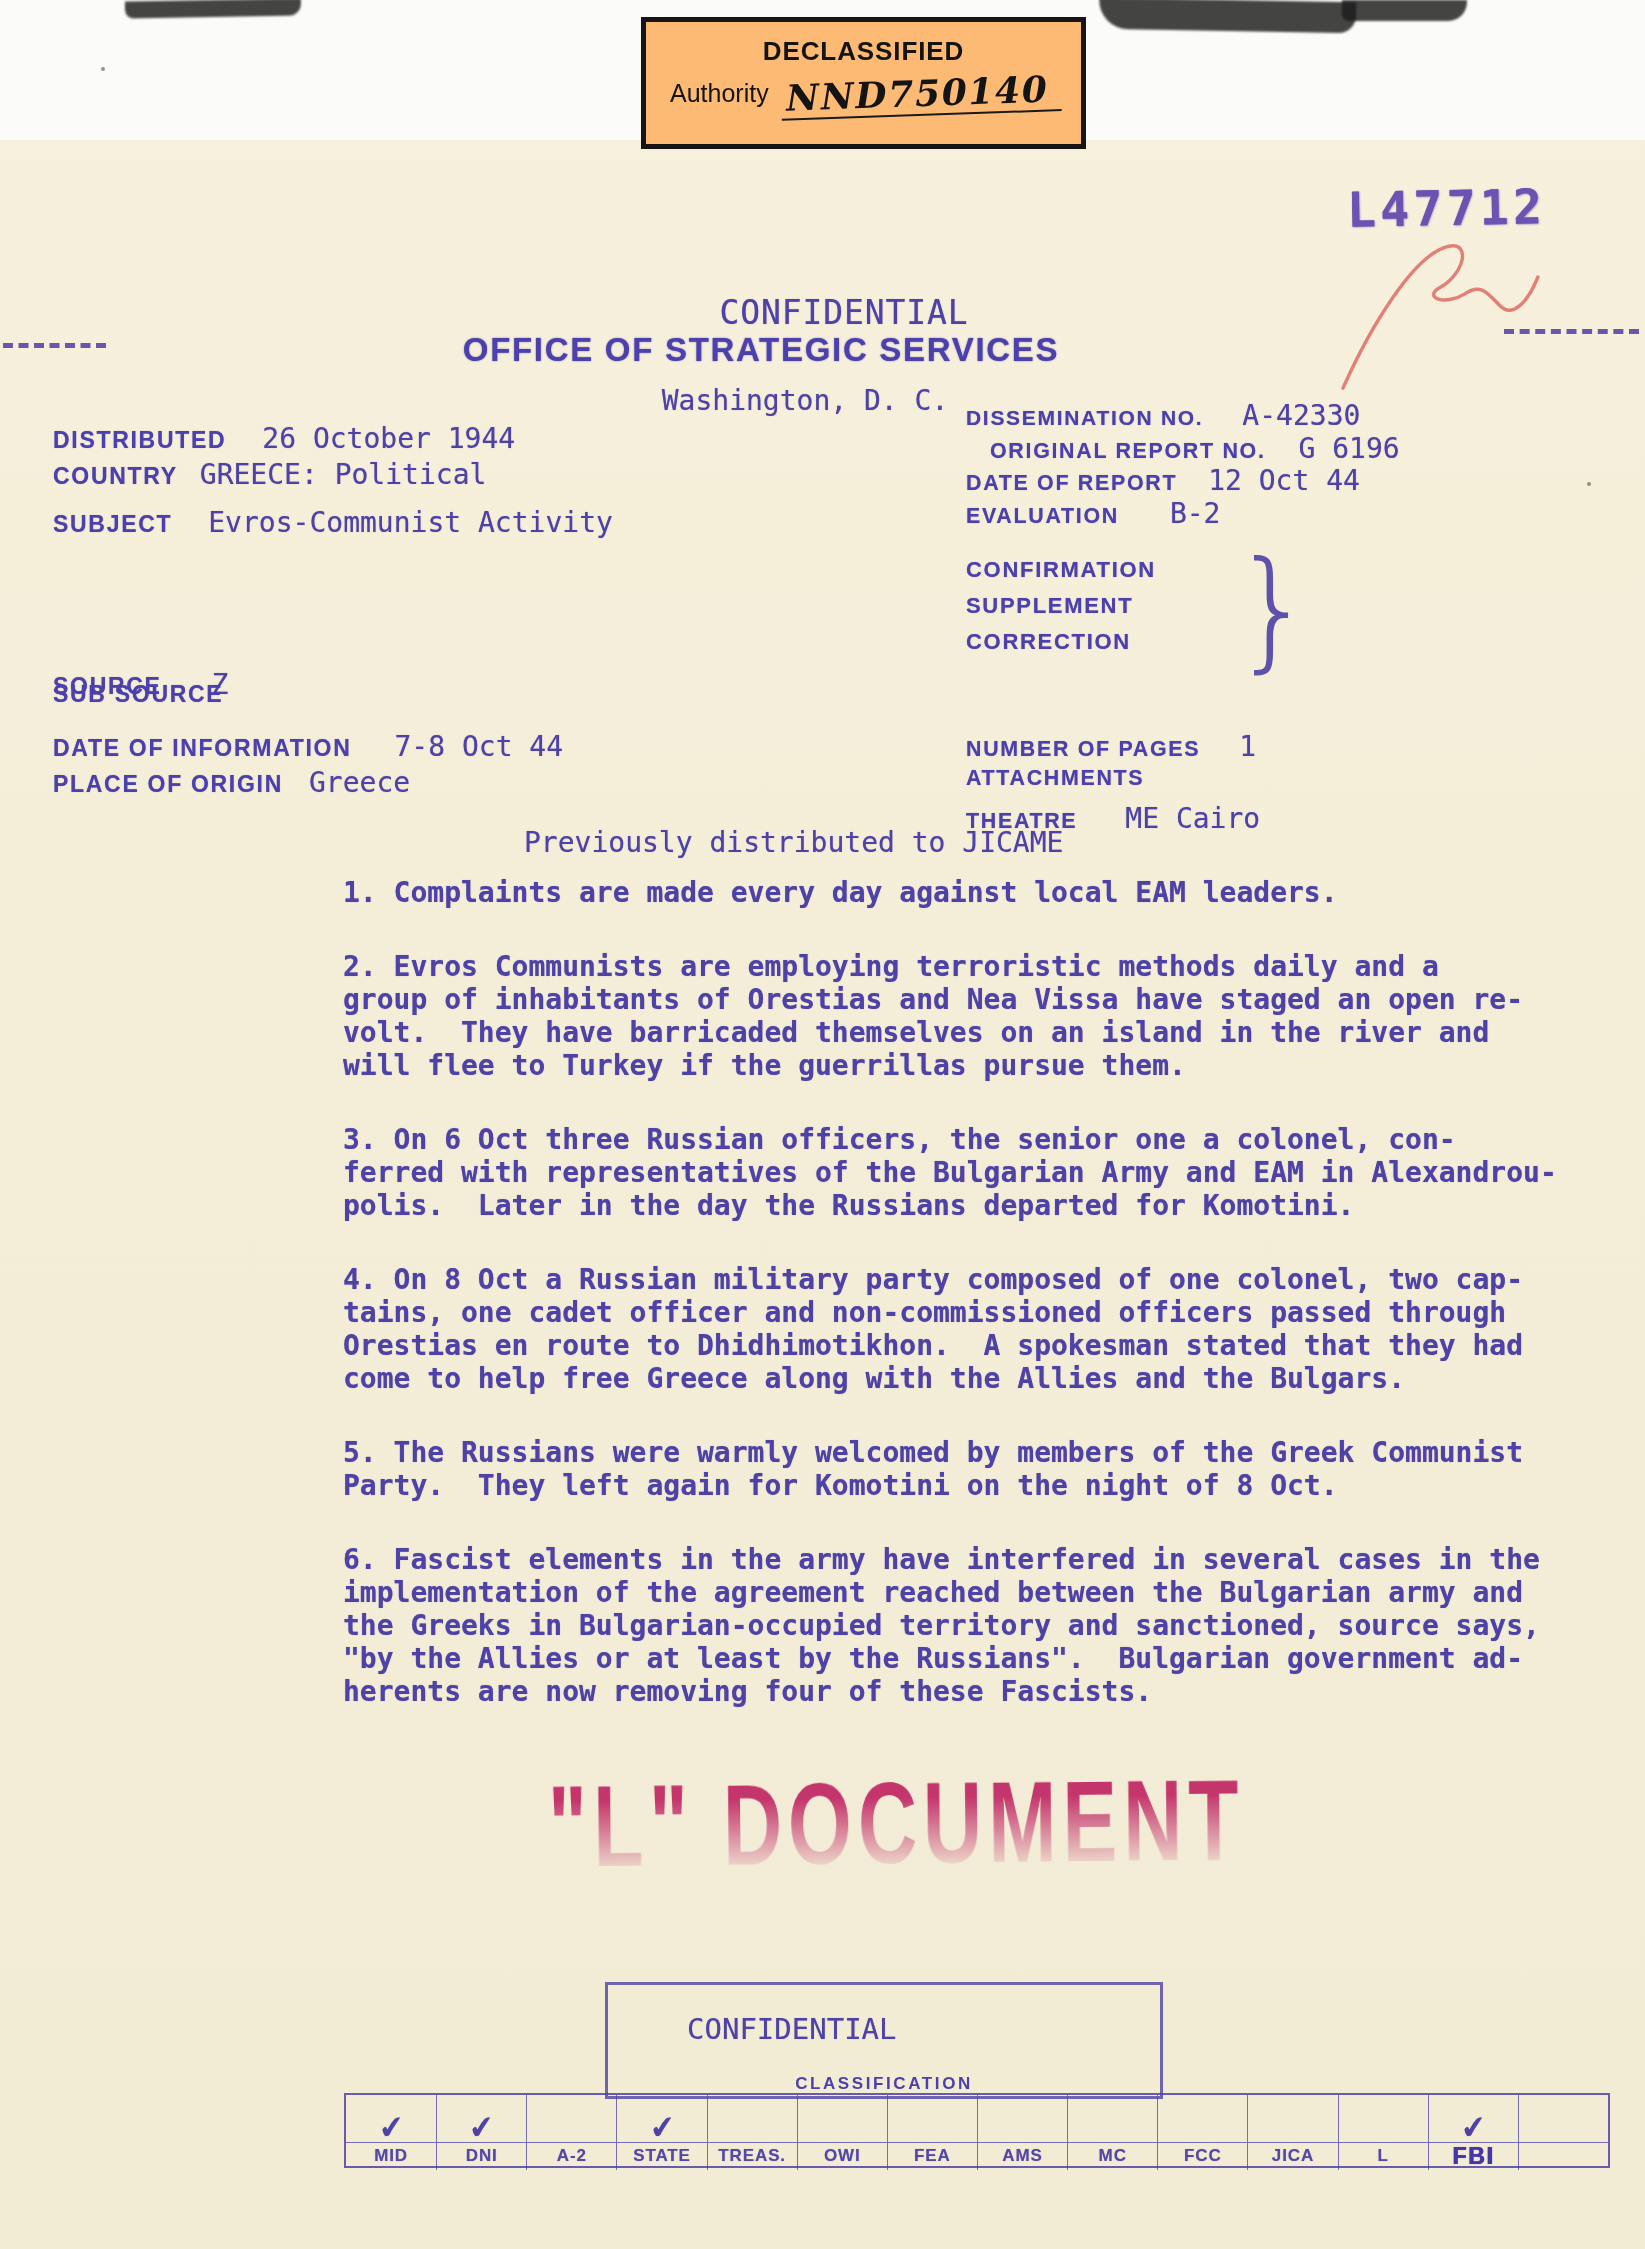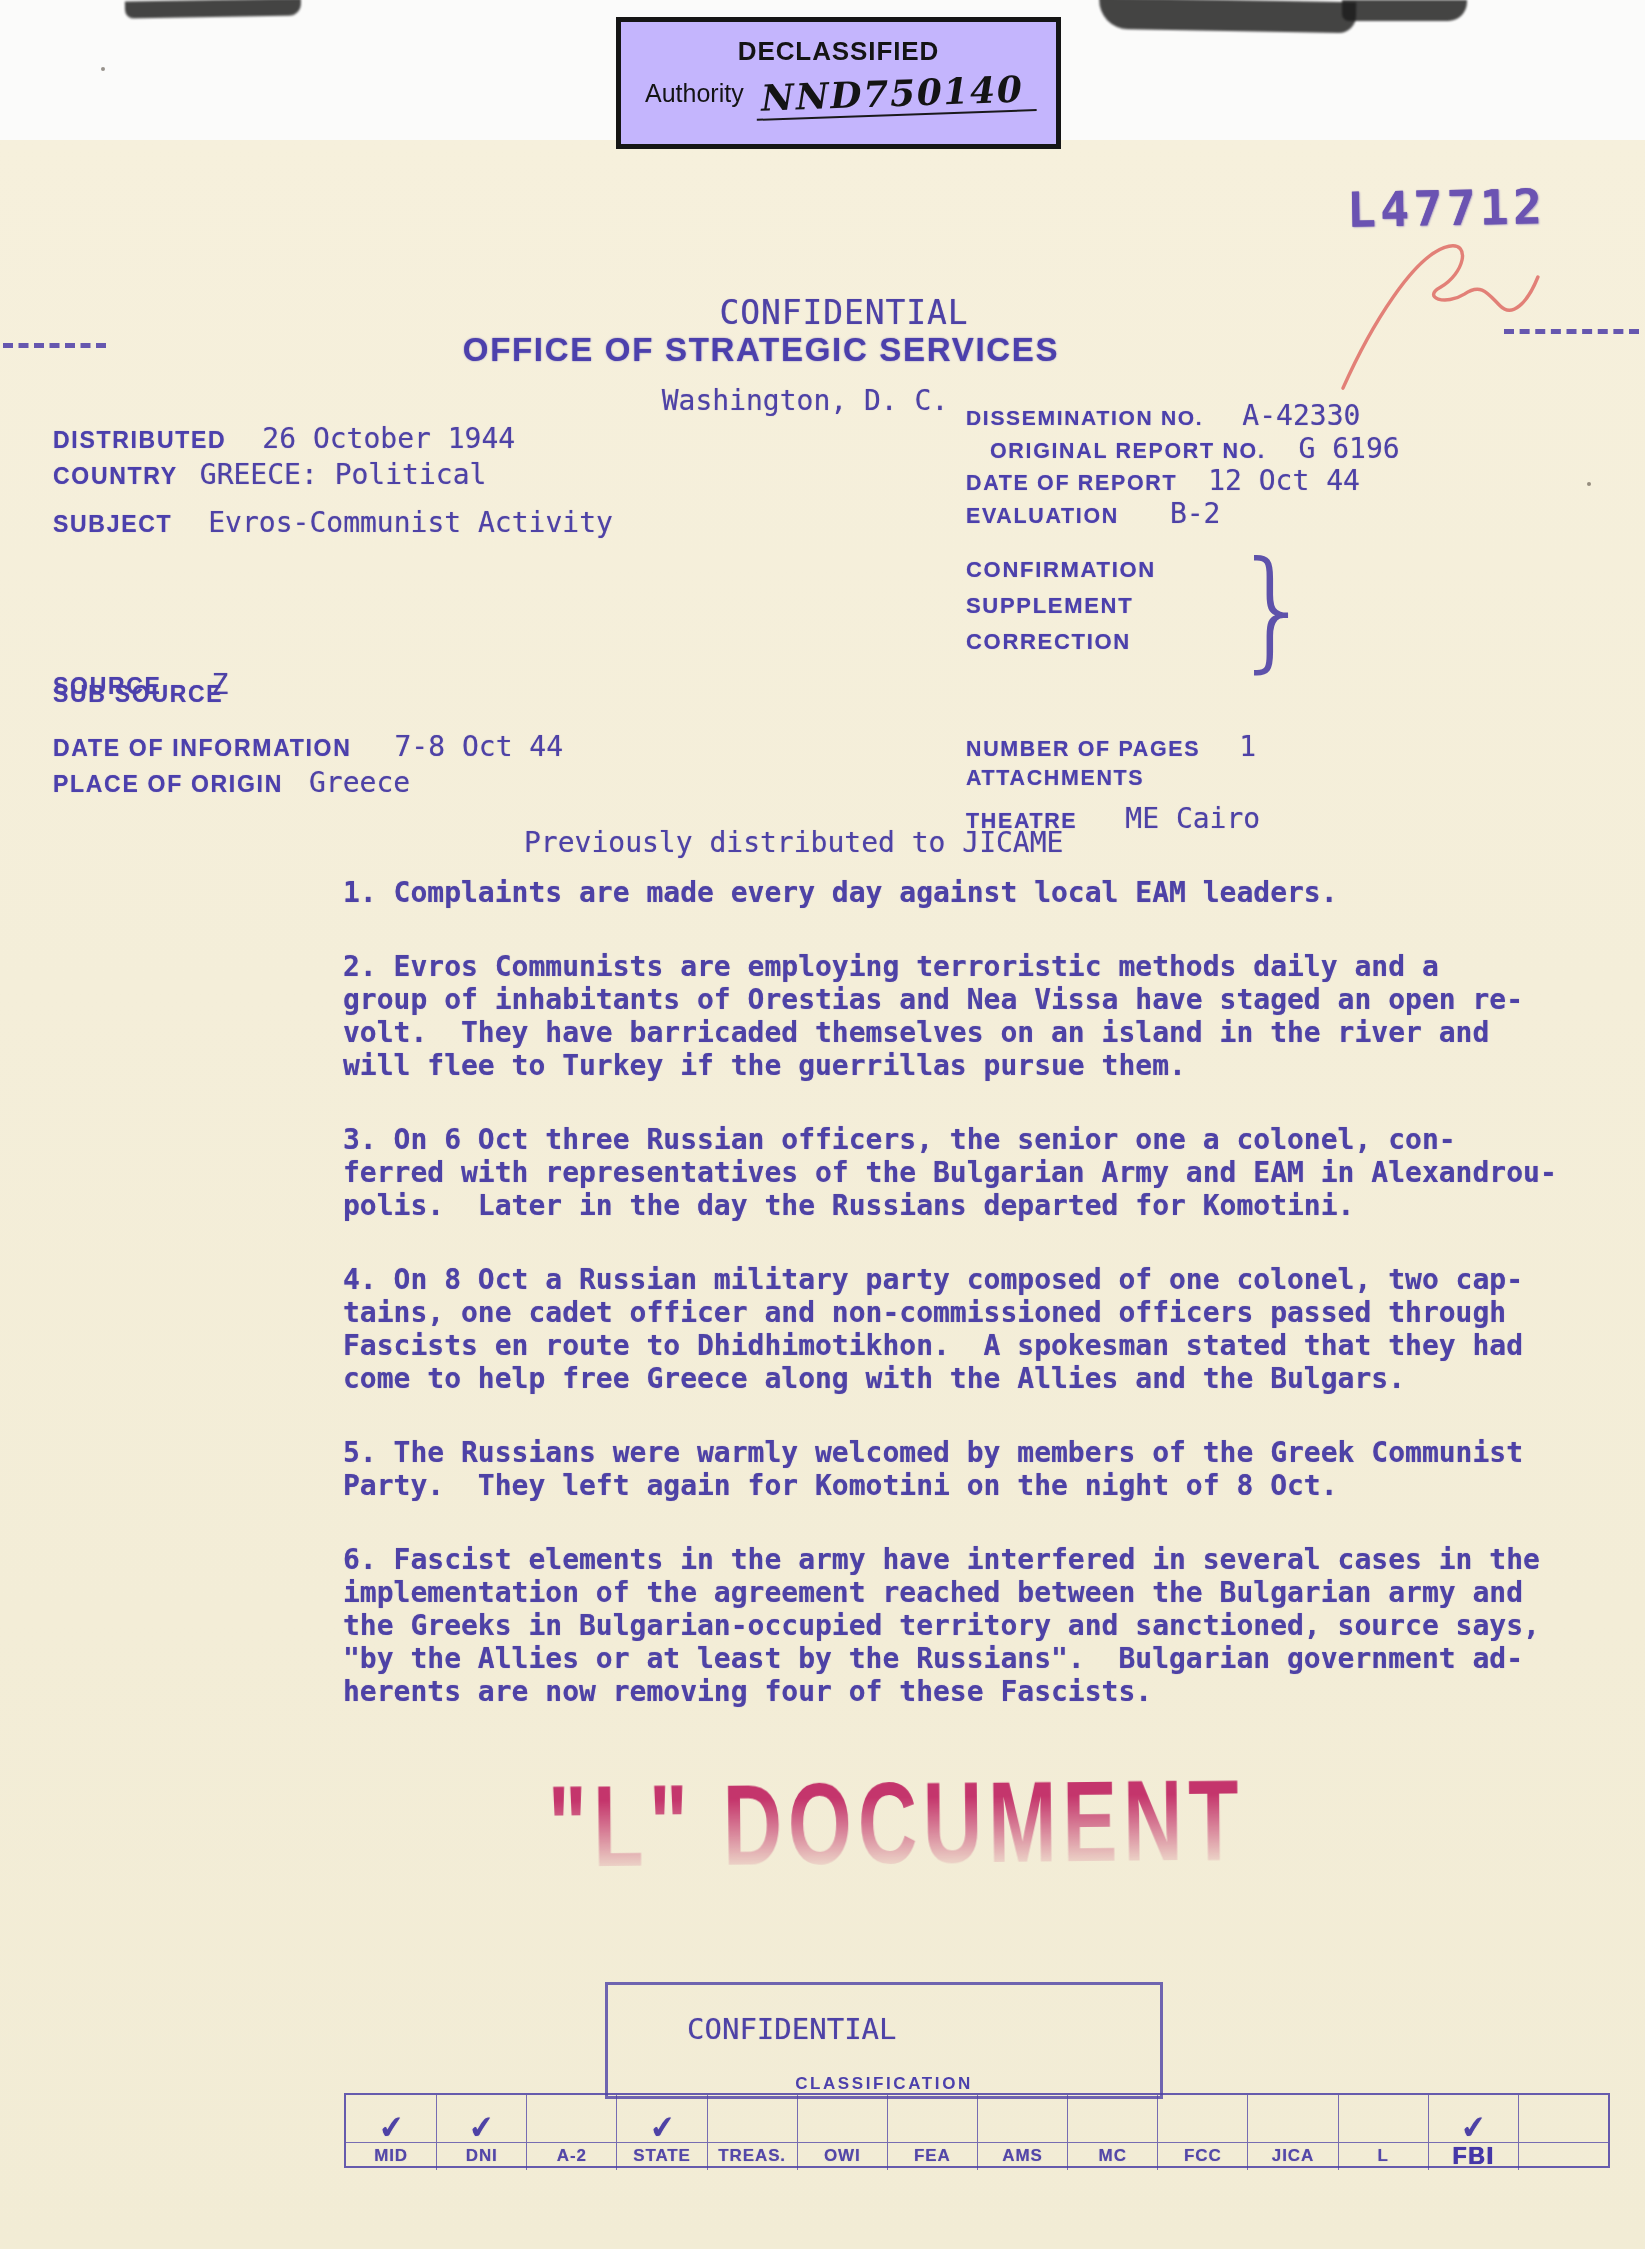--- a/index.html
+++ b/index.html
@@ -9,22 +9,22 @@
          background:linear-gradient(180deg,#f6f0dc 0%,#f4eed9 40%,#f2ecd5 100%);}
   
   .typed{color:#4e42a6;text-shadow:0 0 0.9px rgba(78,66,166,.55);white-space:pre;}
   .stamp-label{color:#4c40ac;font-family:"Liberation Sans",sans-serif;font-weight:bold;
                letter-spacing:1.7px;text-shadow:0 0 0.9px rgba(76,64,172,.6);white-space:pre;}
   .abs{position:absolute;}
   
   .smudge{position:absolute;background:#1c1c1c;opacity:.82;filter:blur(0.9px);}
   .speck{position:absolute;width:4.3px;height:4.3px;border-radius:50%;background:rgba(70,60,50,.55);}
   
-  .declass{position:absolute;left:616px;top:17px;width:435px;height:122px;border:5.1px solid #151515;
-           background:#c4b5fd;color:#141414;font-family:"Liberation Sans",sans-serif;}
+  .declass{position:absolute;left:641px;top:17px;width:435px;height:122px;border:5.1px solid #151515;
+           background:#fdba74;color:#141414;font-family:"Liberation Sans",sans-serif;}
   .declass-title{text-align:center;margin-top:13.7px;font-size:26px;font-weight:bold;letter-spacing:0.9px;}
   .declass-row{display:flex;align-items:center;padding-left:24px;margin-top:5.1px;font-size:25px;}
   .declass-auth-value{display:inline-block;font-family:"DejaVu Serif",serif;font-style:italic;
            font-weight:bold;font-size:36px;letter-spacing:1.7px;margin-left:12px;padding:0 12px 0 5.1px;
            border-bottom:2.6px solid #1a1a1a;transform:rotate(-2deg);}
   
   .file-no{position:absolute;left:1347px;top:180px;font-size:48px;font-weight:bold;
            color:#6b53b2;letter-spacing:4.3px;transform:rotate(-1deg);
            text-shadow:0.9px 0.9px 1.7px rgba(96,76,170,.45),0 0 0.9px rgba(96,76,170,.8);}
   .dash-line{position:absolute;border-top:5.1px dashed #5747ab;opacity:.9;}
@@ -190,21 +190,21 @@
       <div class="line">will flee to Turkey if the guerrillas pursue them.</div>
     </div>
     <div class="para">
       <div class="line">3. On 6 Oct three Russian officers, the senior one a colonel, con-</div>
       <div class="line">ferred with representatives of the Bulgarian Army and EAM in Alexandrou-</div>
       <div class="line">polis.  Later in the day the Russians departed for Komotini.</div>
     </div>
     <div class="para">
       <div class="line">4. On 8 Oct a Russian military party composed of one colonel, two cap-</div>
       <div class="line">tains, one cadet officer and non-commissioned officers passed through</div>
-      <div class="line">Fascists en route to Dhidhimotikhon.  A spokesman stated that they had</div>
+      <div class="line">Orestias en route to Dhidhimotikhon.  A spokesman stated that they had</div>
       <div class="line">come to help free Greece along with the Allies and the Bulgars.</div>
     </div>
     <div class="para">
       <div class="line">5. The Russians were warmly welcomed by members of the Greek Communist</div>
       <div class="line">Party.  They left again for Komotini on the night of 8 Oct.</div>
     </div>
     <div class="para">
       <div class="line">6. Fascist elements in the army have interfered in several cases in the</div>
       <div class="line">implementation of the agreement reached between the Bulgarian army and</div>
       <div class="line">the Greeks in Bulgarian-occupied territory and sanctioned, source says,</div>

